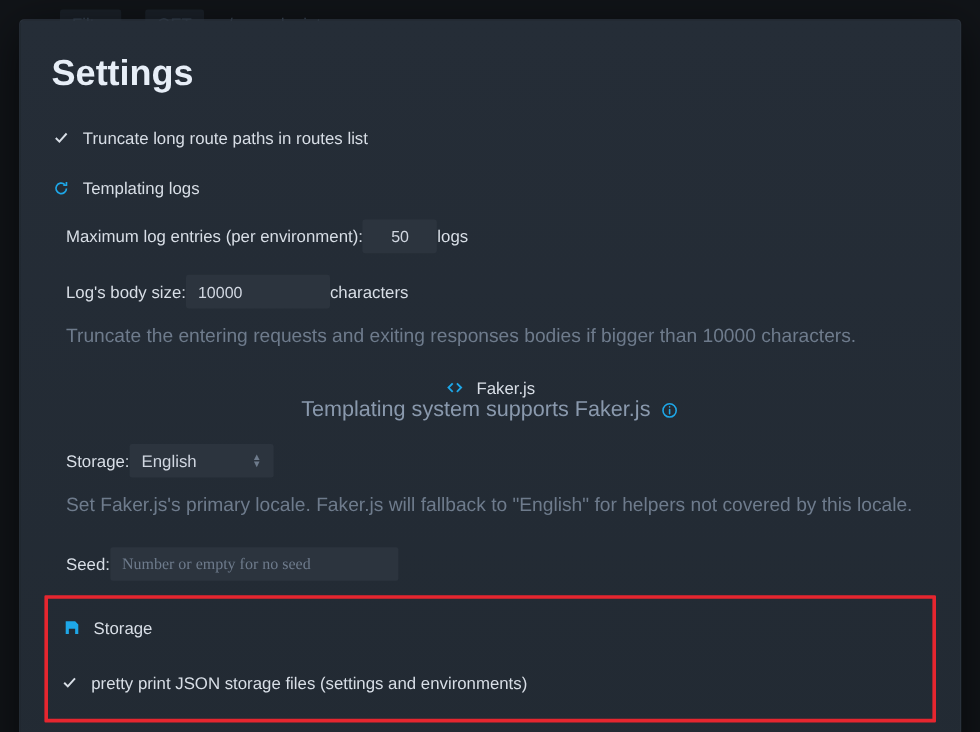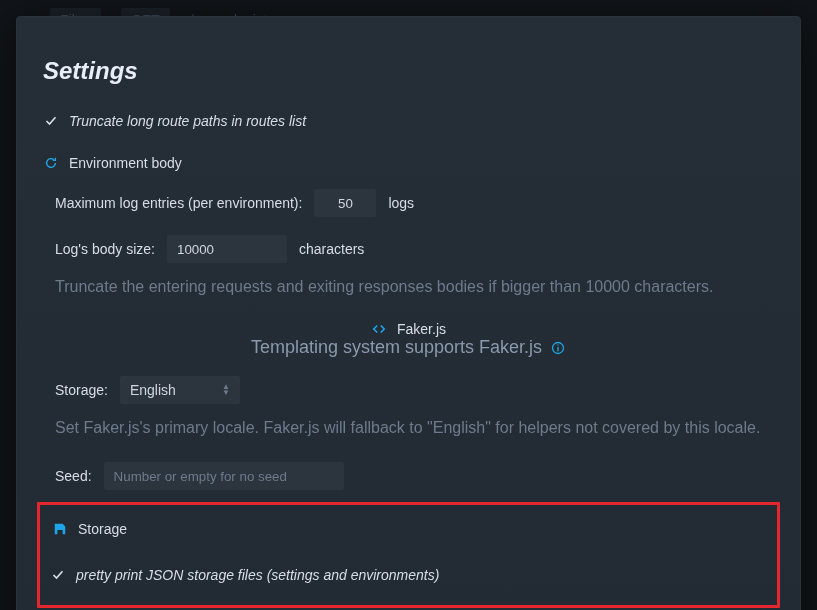--- a/index.html
+++ b/index.html
@@ -25,41 +25,41 @@
   .modal{
     width:791px;
     background:linear-gradient(#252d37,#222a33);
     border:1px solid var(--panel-border);
     border-radius:4px;
     box-shadow:0 10px 40px rgba(0,0,0,.6);
     padding:22px 26px 20px 26px;
     position:relative;
     box-sizing:border-box;
   }
-  .title{font-size:24px;font-weight:600;color:#e7eef7;margin:18px 0 28px 0;font-style:italic;}
+  .title{font-size:30px;font-weight:600;color:#e7eef7;margin:6px 0 28px 0;}
 
-  .check-row{display:flex;align-items:center;gap:12px;margin-left:2px;margin-bottom:26px;font-style:italic;}
+  .check-row{display:flex;align-items:center;gap:12px;margin-left:2px;margin-bottom:26px;}
   .chk{width:12px;height:12px;display:inline-flex;align-items:center;justify-content:center;color:var(--text);}
   .chk svg{width:12px;height:12px;stroke:var(--text);}
 
   .section-head{display:flex;align-items:center;gap:10px;color:var(--accent);margin:2px 0 18px 0;}
   .section-head.small-gap{margin-bottom:14px;}
   .section-head .label{color:var(--text);}
   .section-icon{width:16px;height:16px;display:inline-flex;align-items:center;justify-content:center;color:var(--accent);}
   .section-icon svg{width:14px;height:14px;}
 
-  .row{display:flex;align-items:center;gap:12px;margin-left:12px;margin-bottom:12px;}
+  .row{display:flex;align-items:center;margin-left:12px;margin-bottom:12px;}
   .row .static{color:var(--text);}
   .input{
     background:var(--input-bg);border:0;border-radius:2px;color:var(--input-text);
     padding:6px 10px;height:28px;box-sizing:border-box;outline:none;
   }
   .input.small{width:62px;text-align:center;}
   .input.med{width:120px;}
-  .input.wide{width:240px;}
+  .input.wide{width:240px;font-family:Liberation Serif, serif;}
   .input::placeholder{color:var(--dim);}
 
   .help{color:var(--dim);font-size:16px;margin:0 0 22px 12px;line-height:1.5;}
 
   .faker-header{display:flex;align-items:center;justify-content:space-between;margin-bottom:18px;flex-direction:column;}
   .faker-left{display:flex;align-items:center;gap:10px;}
   .faker-right{display:flex;align-items:center;gap:8px;color:var(--muted);font-size:18px;}
   .info-icon{width:16px;height:16px;border-radius:50%;display:inline-flex;align-items:center;justify-content:center;color:var(--accent);}
   .info-icon svg{width:14px;height:14px;}
 
@@ -110,21 +110,21 @@
       <span>Truncate long route paths in routes list</span>
     </div>
 
     <div class="section-head">
       <span class="section-icon">
         <svg viewBox="0 0 16 16" fill="none" stroke="currentColor" stroke-width="1.6">
           <path d="M13 8a5 5 0 1 1-1.6-3.7"></path>
             <path d="M13 2v3h-3"></path>
         </svg>
       </span>
-      <span class="label">Environment body</span>
+      <span class="label">Templating logs</span>
     </div>
 
     <div class="row">
       <span class="static">Maximum log entries (per environment):</span>
       <input class="input small" value="50" style="">
       <span class="static">logs</span>
     </div>
 
     <div class="row" style="margin-top:18px;">
       <span class="static">Log's body size:</span>

